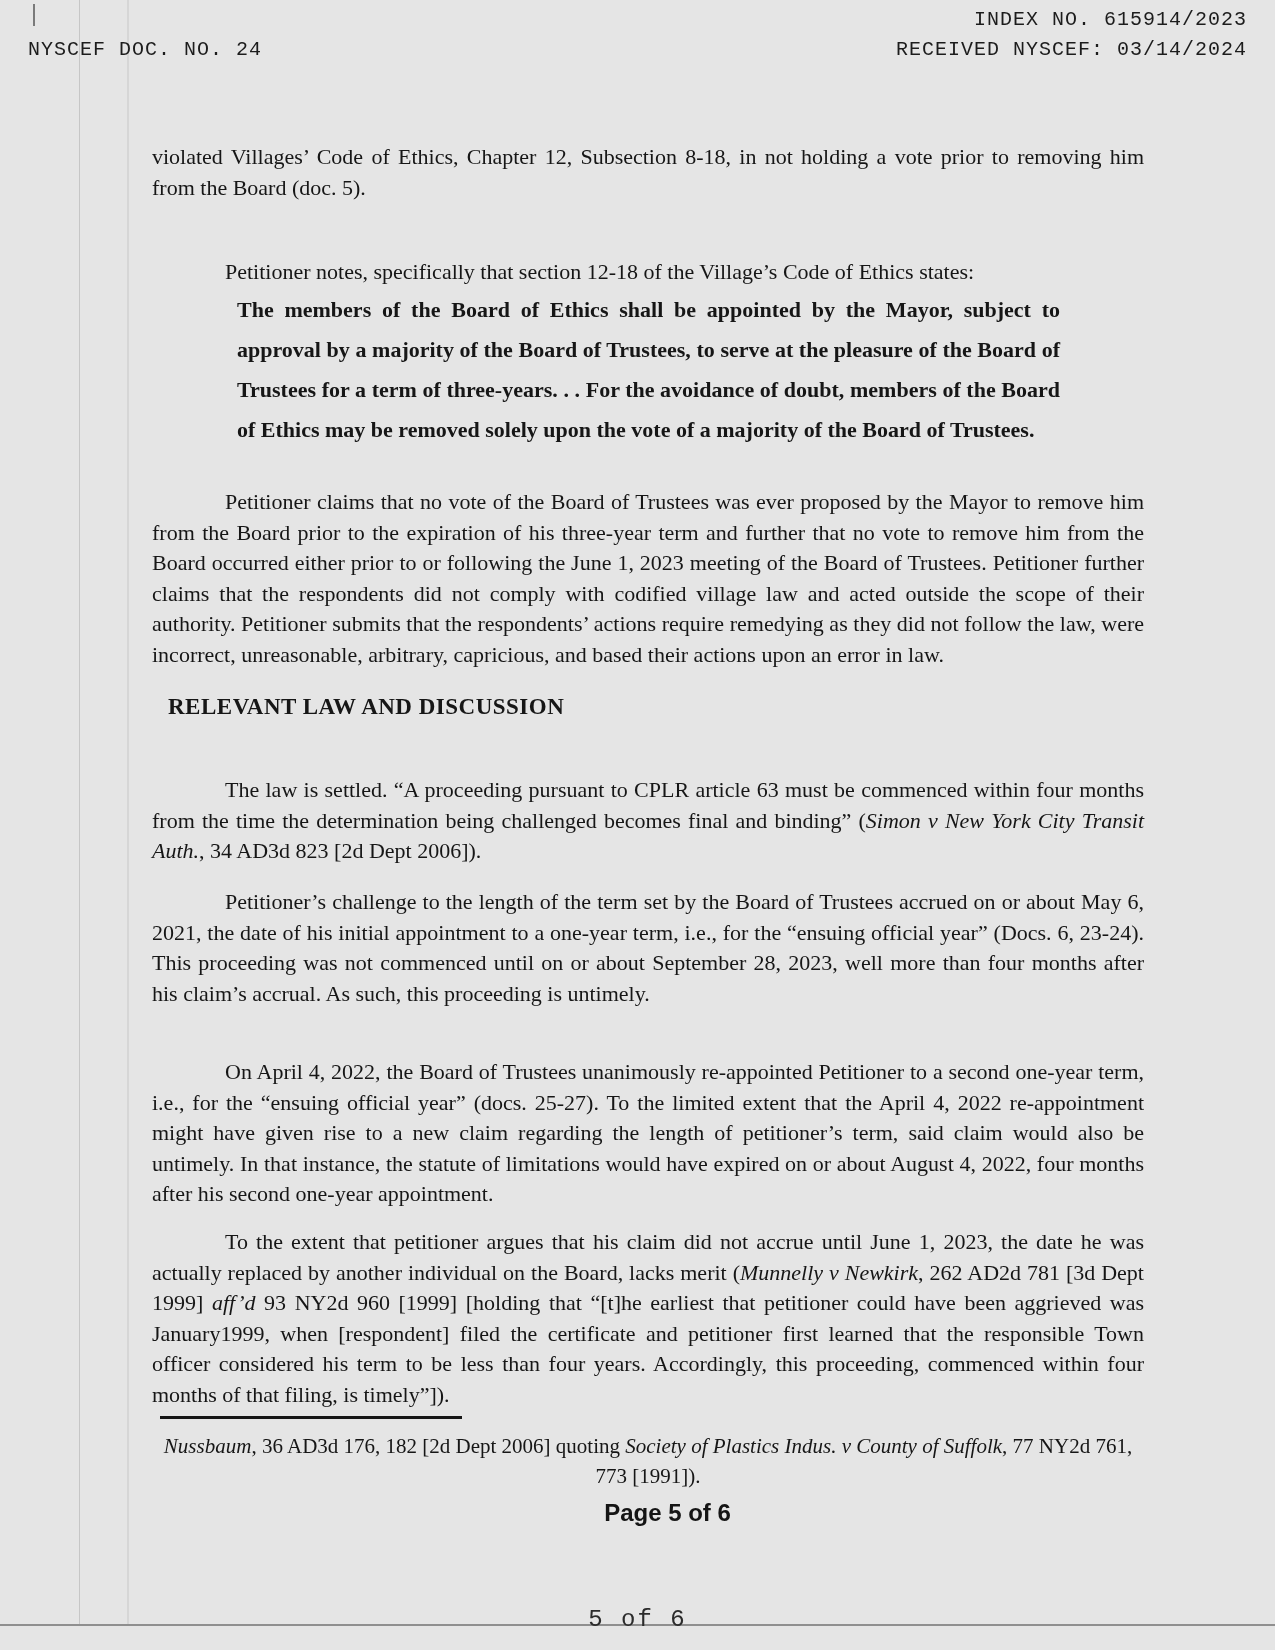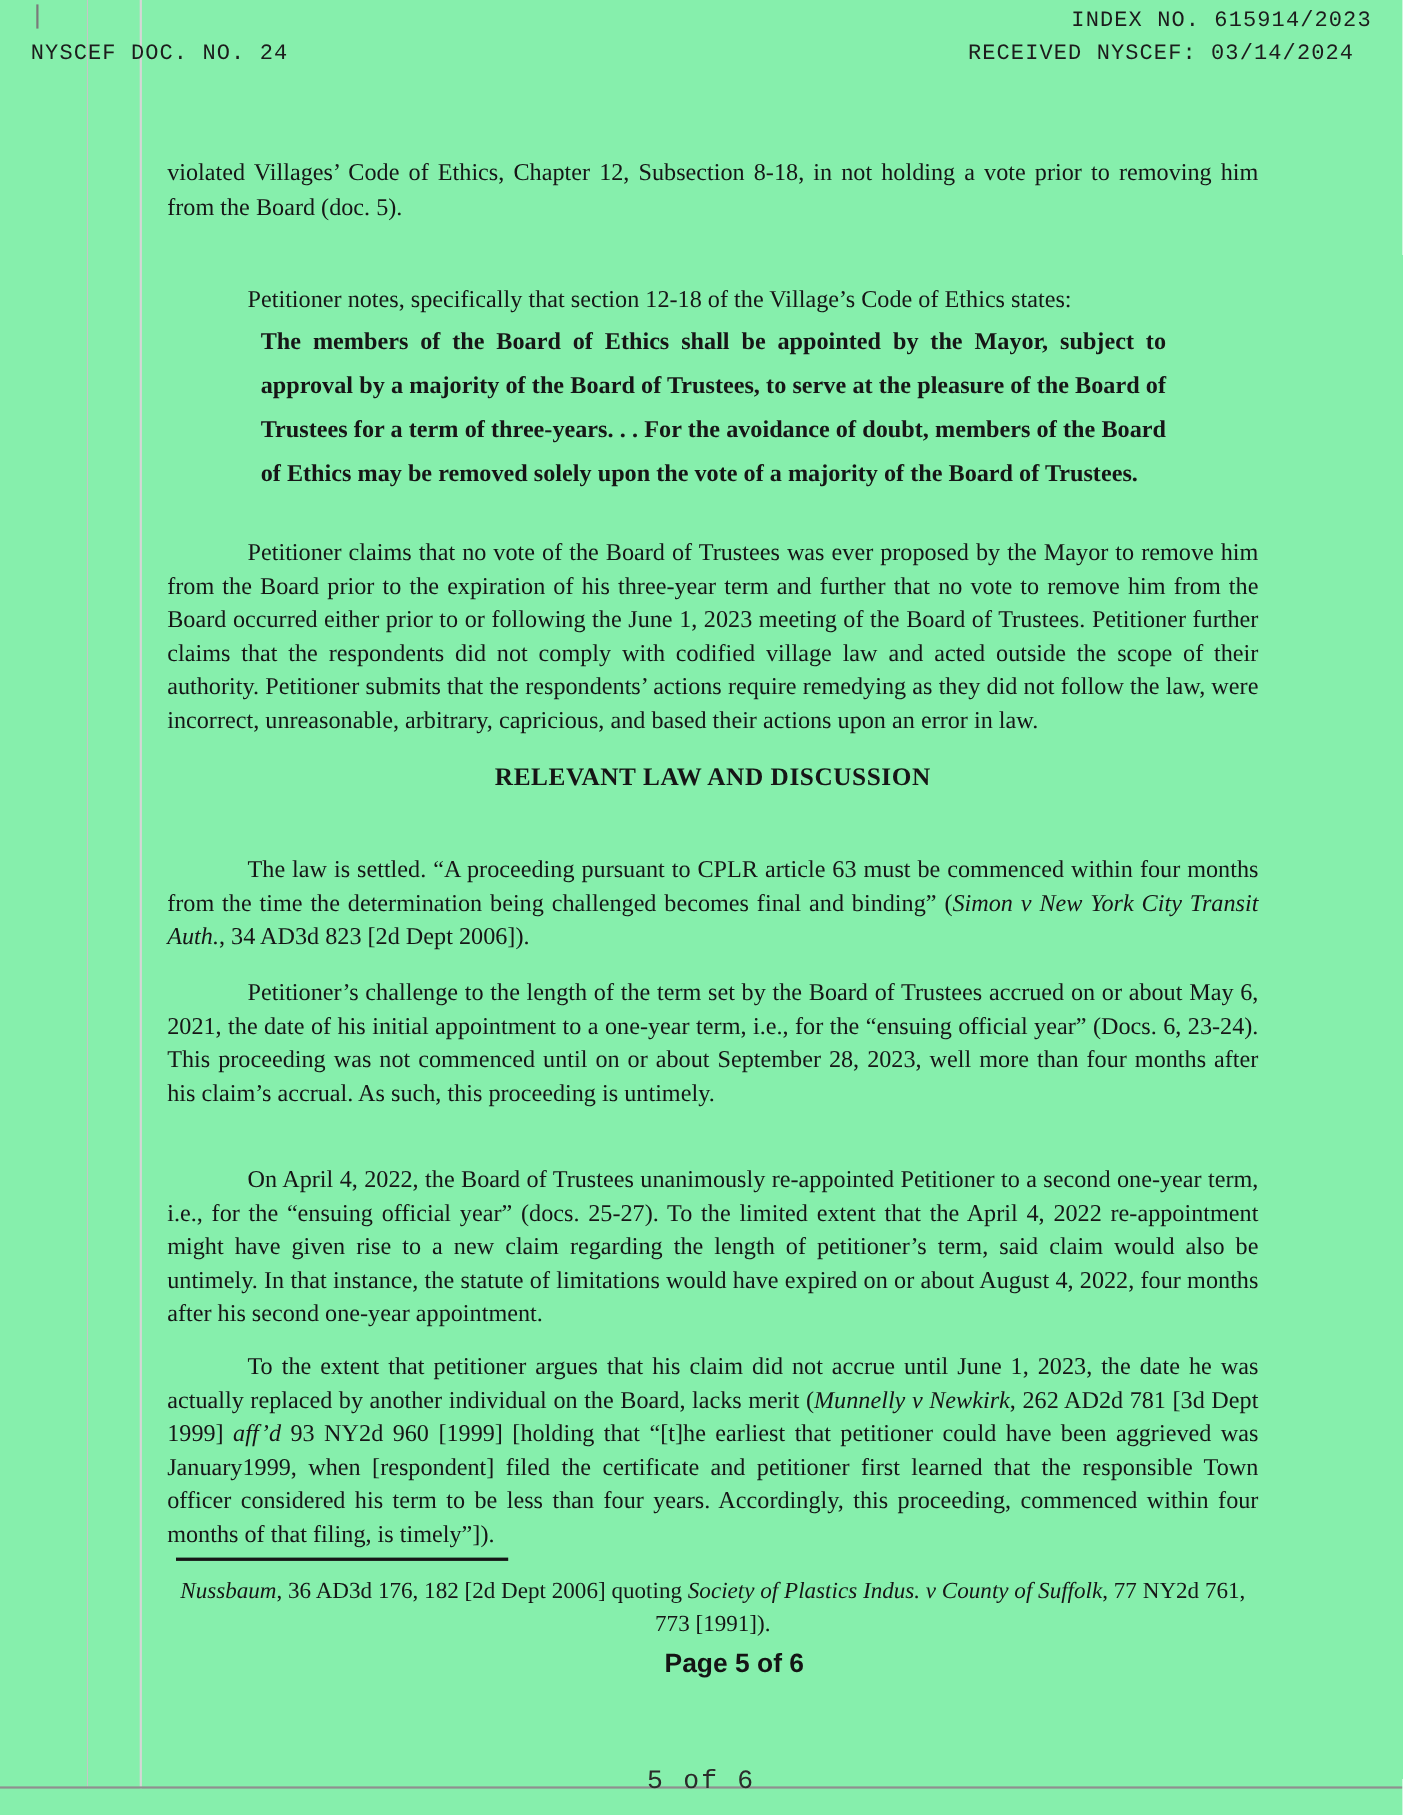--- a/index.html
+++ b/index.html
@@ -1,50 +1,50 @@
 <!DOCTYPE html>
 <html><head>
 <meta charset="utf-8">
 <style>
   html,body{margin:0;padding:0;background:#ffffff;}
   .page{
     position:relative;
     width:1275px;height:1650px;
-    background:#86efac;
+    background:#e5e5e5;
     overflow:hidden;
     font-family:"Liberation Serif", serif;
     color:#161616;
   }
   
   .vline1{position:absolute;left:79px;top:0;width:1px;height:1626px;background:#c6c6c6;}
   .vline2{position:absolute;left:127px;top:0;width:2px;height:1626px;background:#d6d6d6;}
   .tick{position:absolute;left:33px;top:4px;width:2px;height:22px;background:#7a7a7a;}
   .bottom-line{position:absolute;left:0;top:1624px;width:1275px;height:2px;background:#8f8f8f;}
   
   .hdr{
     position:absolute;
     font-family:"Liberation Mono", monospace;
     font-size:20px;letter-spacing:1px;color:#1c1c1c;white-space:nowrap;
   }
   .hdr-index{top:8px;right:28px;}
   .hdr-doc{top:38px;left:28px;}
-  .hdr-received{top:38px;right:44px;}
+  .hdr-received{top:38px;right:28px;}
   
   .p{
     position:absolute;left:152px;width:992px;margin:0;
     font-size:22px;line-height:30.5px;text-align:justify;
   }
   .ind{text-indent:73px;margin-top:28px;}
   .quote{
     position:absolute;left:237px;width:823px;margin:0;
     font-size:22px;line-height:40px;text-align:justify;font-weight:bold;
   }
   .heading{
-    position:absolute;left:152px;width:992px;margin:0;
-    font-size:23px;line-height:30px;font-weight:bold;text-align:center;letter-spacing:.5px;
+    position:absolute;left:168px;width:992px;margin:0;
+    font-size:23px;line-height:30px;font-weight:bold;letter-spacing:.5px;
   }
   em{font-style:italic;}
   
   .fn-rule{position:absolute;left:160px;top:1416px;width:302px;height:3px;background:#161616;}
   .footnote{
     position:absolute;left:152px;top:1431px;width:992px;margin:0;
     font-size:21px;line-height:30px;text-align:center;
   }
   
   .page-stamp{

